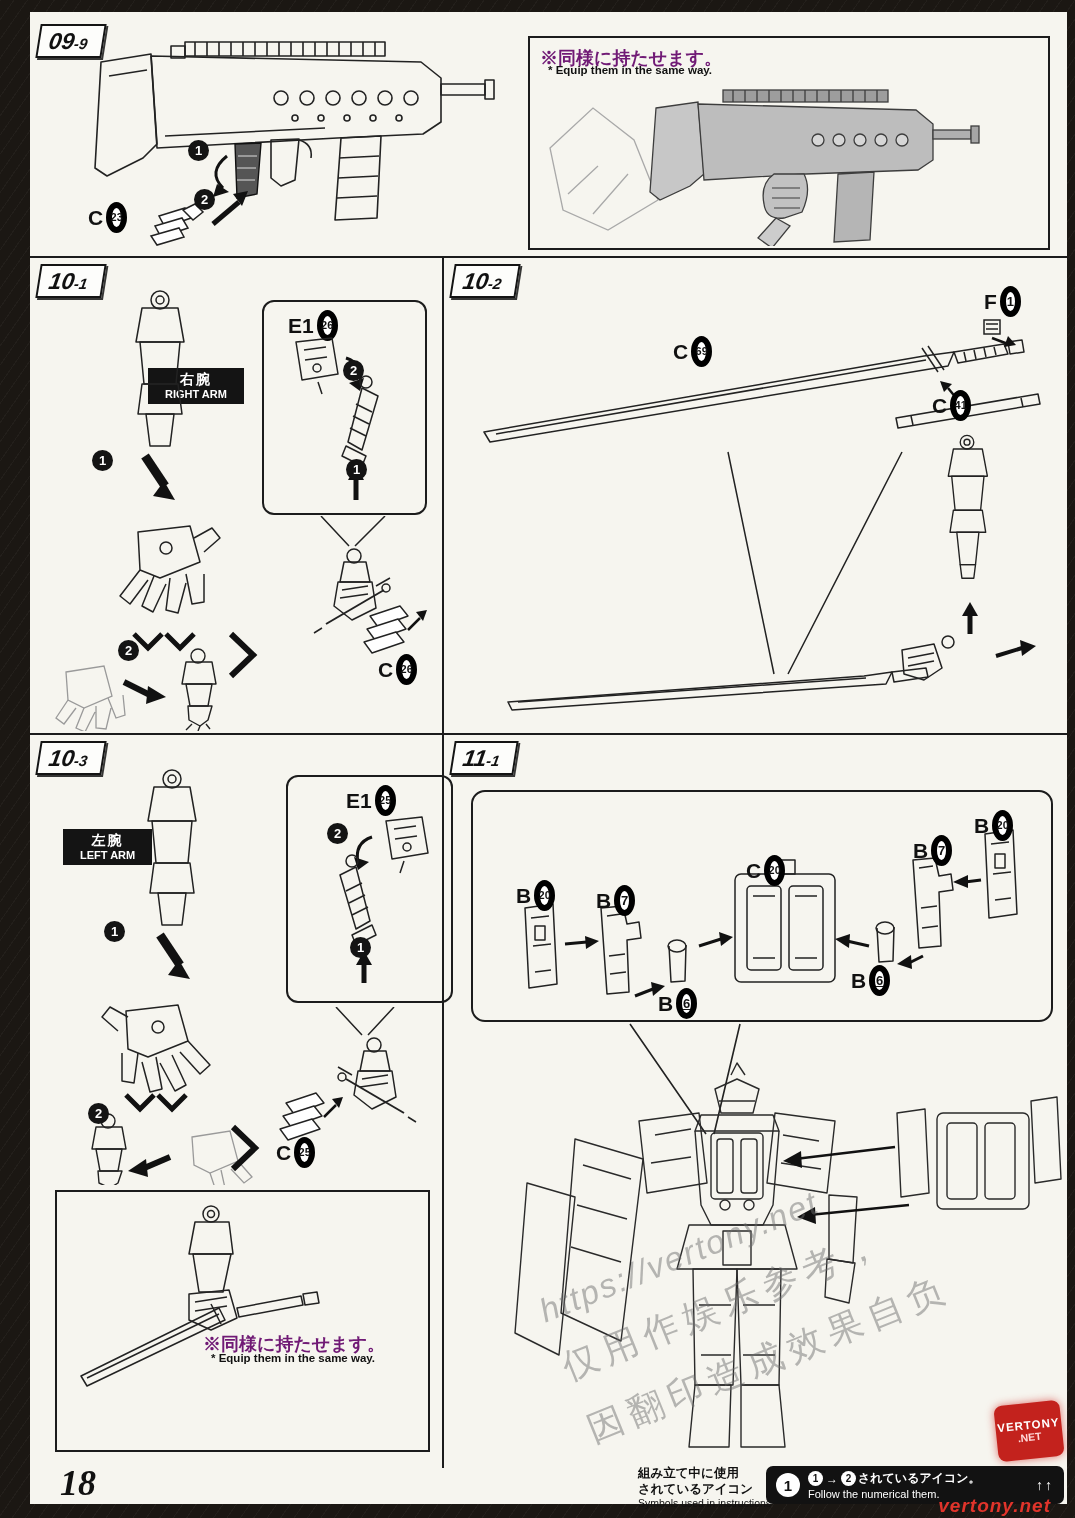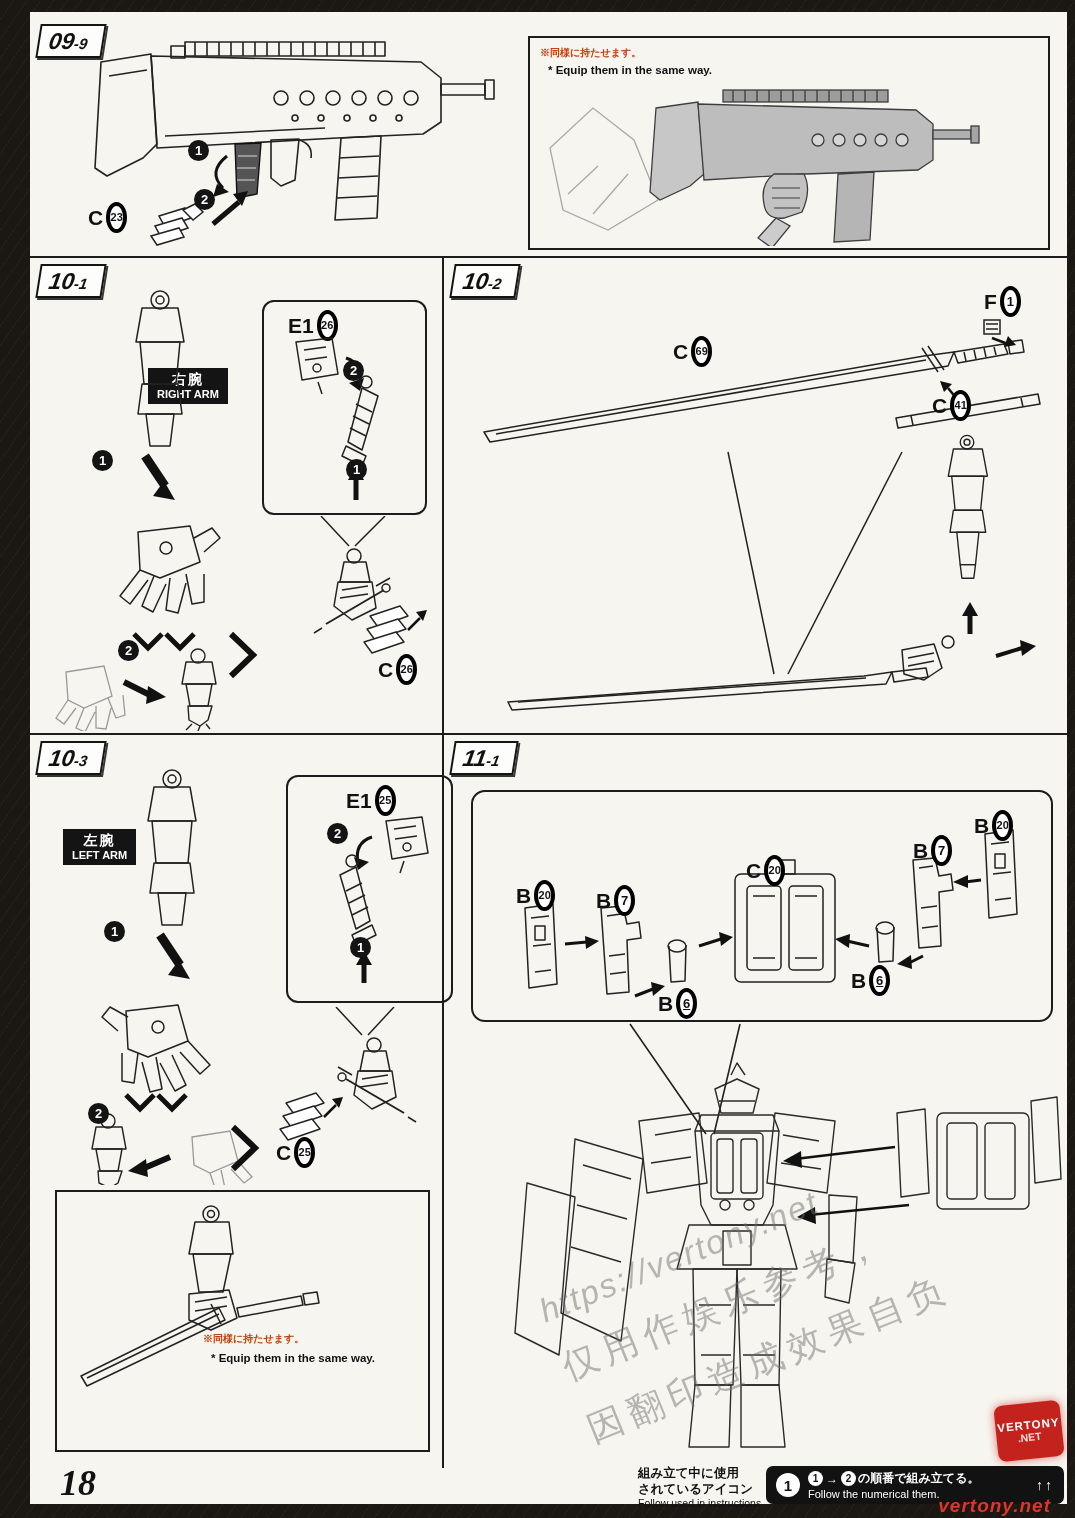--- a/index.html
+++ b/index.html
@@ -6,32 +6,32 @@
   html,body{width:1075px;height:1518px}
   body{position:relative;background:#17140f;font-family:"Liberation Sans",sans-serif;overflow:hidden}
   .page{position:absolute;inset:0;background:repeating-linear-gradient(125deg,rgba(255,255,255,.035) 0 1px,transparent 1px 11px),#1b1713}
   .paper{position:absolute;left:30px;top:12px;width:1037px;height:1492px;background:#f6f5ef}
   .hline,.vline{position:absolute;background:#1c1c1c}
   .sec{position:absolute}
   .diag{position:absolute}
   .seclab{position:absolute;height:34px;border:2.5px solid #141414;background:#fdfdfb;display:flex;align-items:baseline;padding:2px 14px 2px 9px;transform:skewX(-9deg);box-shadow:2px 2px 0 rgba(20,20,20,.85)}
   .secmain{font-size:23px;font-weight:bold;font-style:italic;color:#111}
   .secsub{font-size:15px;font-weight:bold;font-style:italic;color:#111}
-  .armbox{position:absolute;background:#141414;color:#fff;text-align:center;padding:3px 9px;line-height:1.2}
+  .armbox{position:absolute;background:#141414;color:#fff;text-align:center;padding:3px 17px;line-height:1.2}
   .armbox .jp{font-size:14px;font-weight:bold;letter-spacing:2px}
   .armbox .en{font-size:11px;font-weight:bold}
   .plabel{position:absolute;display:flex;align-items:center;gap:3px}
   .pletter{font-size:21px;font-weight:bold;color:#111}
-  .pnum{width:21px;height:31px;border:4px solid #000000;border-radius:50%;background:#fff;color:#111;display:flex;align-items:center;justify-content:center;font-size:11px;font-weight:bold;line-height:1}
+  .pnum{width:21px;height:31px;border:6px solid #000000;border-radius:50%;background:#fff;color:#111;display:flex;align-items:center;justify-content:center;font-size:11px;font-weight:bold;line-height:1}
   .pnum.one{font-size:13px}
   .pnum.u{text-decoration:underline}
   .step{position:absolute;width:21px;height:21px;border-radius:50%;background:#141414;color:#fff;display:flex;align-items:center;justify-content:center;font-size:13px;font-weight:bold}
   .roundbox{position:absolute;border:2px solid #1c1c1c;border-radius:12px}
   .rectbox{position:absolute;border:2px solid #1c1c1c}
-  .note-jp{position:absolute;font-size:10px;font-weight:bold;color:#c2410c;white-space:nowrap}
+  .note-jp{position:absolute;font-size:18px;font-weight:bold;color:#701a75;white-space:nowrap}
   .note-en{position:absolute;font-size:11.5px;font-weight:bold;color:#111;white-space:nowrap}
   .watermark{position:absolute;transform:rotate(-22deg);transform-origin:0 0;color:rgba(108,108,108,.48);white-space:nowrap;pointer-events:none}
   .wm-url{font-size:33px;letter-spacing:2px;font-style:italic}
   .wm-cn{font-size:36px;letter-spacing:7px;margin-top:18px}
   .vlogo{position:absolute;width:66px;height:56px;background:#c3221d;color:#fff;border-radius:8px;transform:rotate(-6deg);display:flex;flex-direction:column;align-items:center;justify-content:center;box-shadow:0 0 8px rgba(210,40,35,.65)}
   .vlogo .l1{font-size:11.5px;font-weight:bold;letter-spacing:1px}
   .vlogo .l2{font-size:10.5px;font-weight:bold;color:#ffd9d9}
   .corner-red{position:absolute;right:24px;bottom:1px;color:#e0342b;font-style:italic;font-weight:bold;font-size:19px;letter-spacing:1px}
   .pagenum{position:absolute;font-family:"Liberation Serif",serif;font-style:italic;font-weight:bold;font-size:36px;color:#111}
   .symbols{position:absolute;line-height:1.25;color:#111}
@@ -575,30 +575,30 @@
       <div class="l1">VERTONY</div>
       <div class="l2">.NET</div>
     </div>
   </div>
 
   <div class="sec" style="left:0;top:1448px;width:1037px;height:44px">
     <div class="pagenum" style="left:30px;top:2px">18</div>
     <div class="symbols" style="left:608px;top:6px">
       <div class="sym-jp">組み立て中に使用</div>
       <div class="sym-jp">されているアイコン</div>
-      <div class="sym-en">Follow used in instructions</div>
+      <div class="sym-en">Symbols used in instructions</div>
     </div>
     <div class="legendbox" style="left:736px;top:6px">
       <div class="legend-big">1</div>
       <div>
         <div class="legend-jp">
           <span class="wcirc">1</span>
               <span class="arrowg">→</span>
               <span class="wcirc">2</span>
-              <span>の順番で組み立てる。</span>
+              <span>されているアイコン。</span>
         </div>
         <div class="legend-en">Follow the numerical them.</div>
       </div>
       <div class="legend-arrows">
         <span>↑</span><span>↑</span>
       </div>
     </div>
   </div>
 
 </div>

